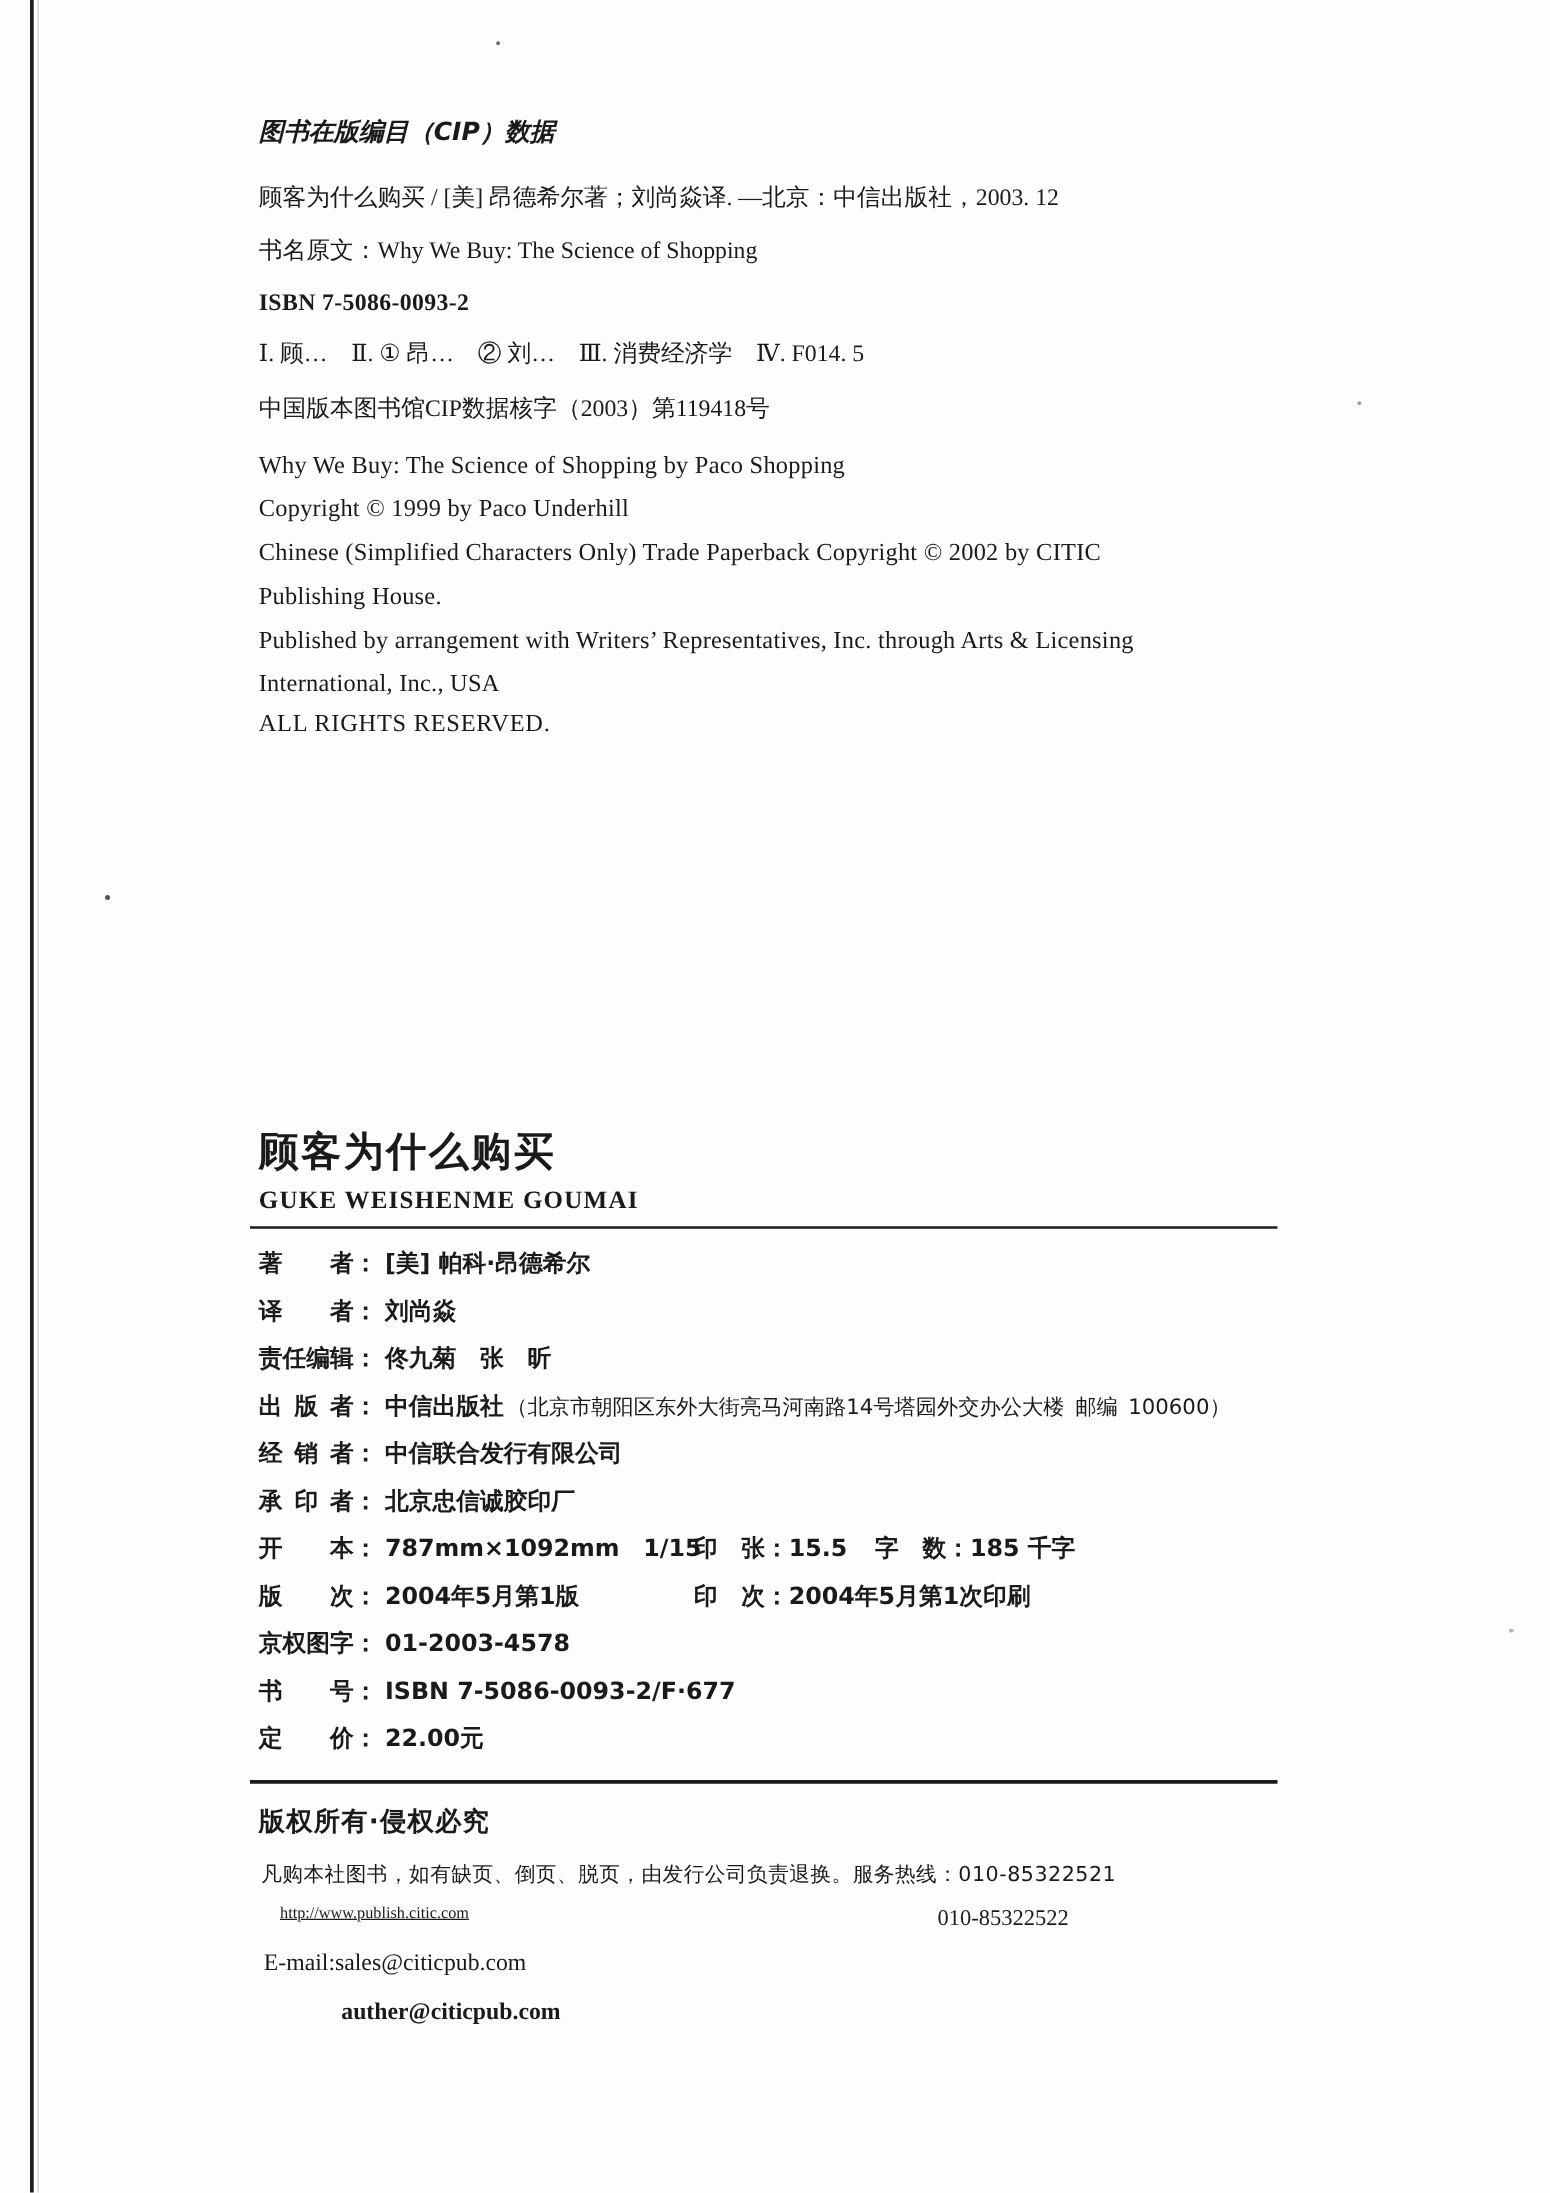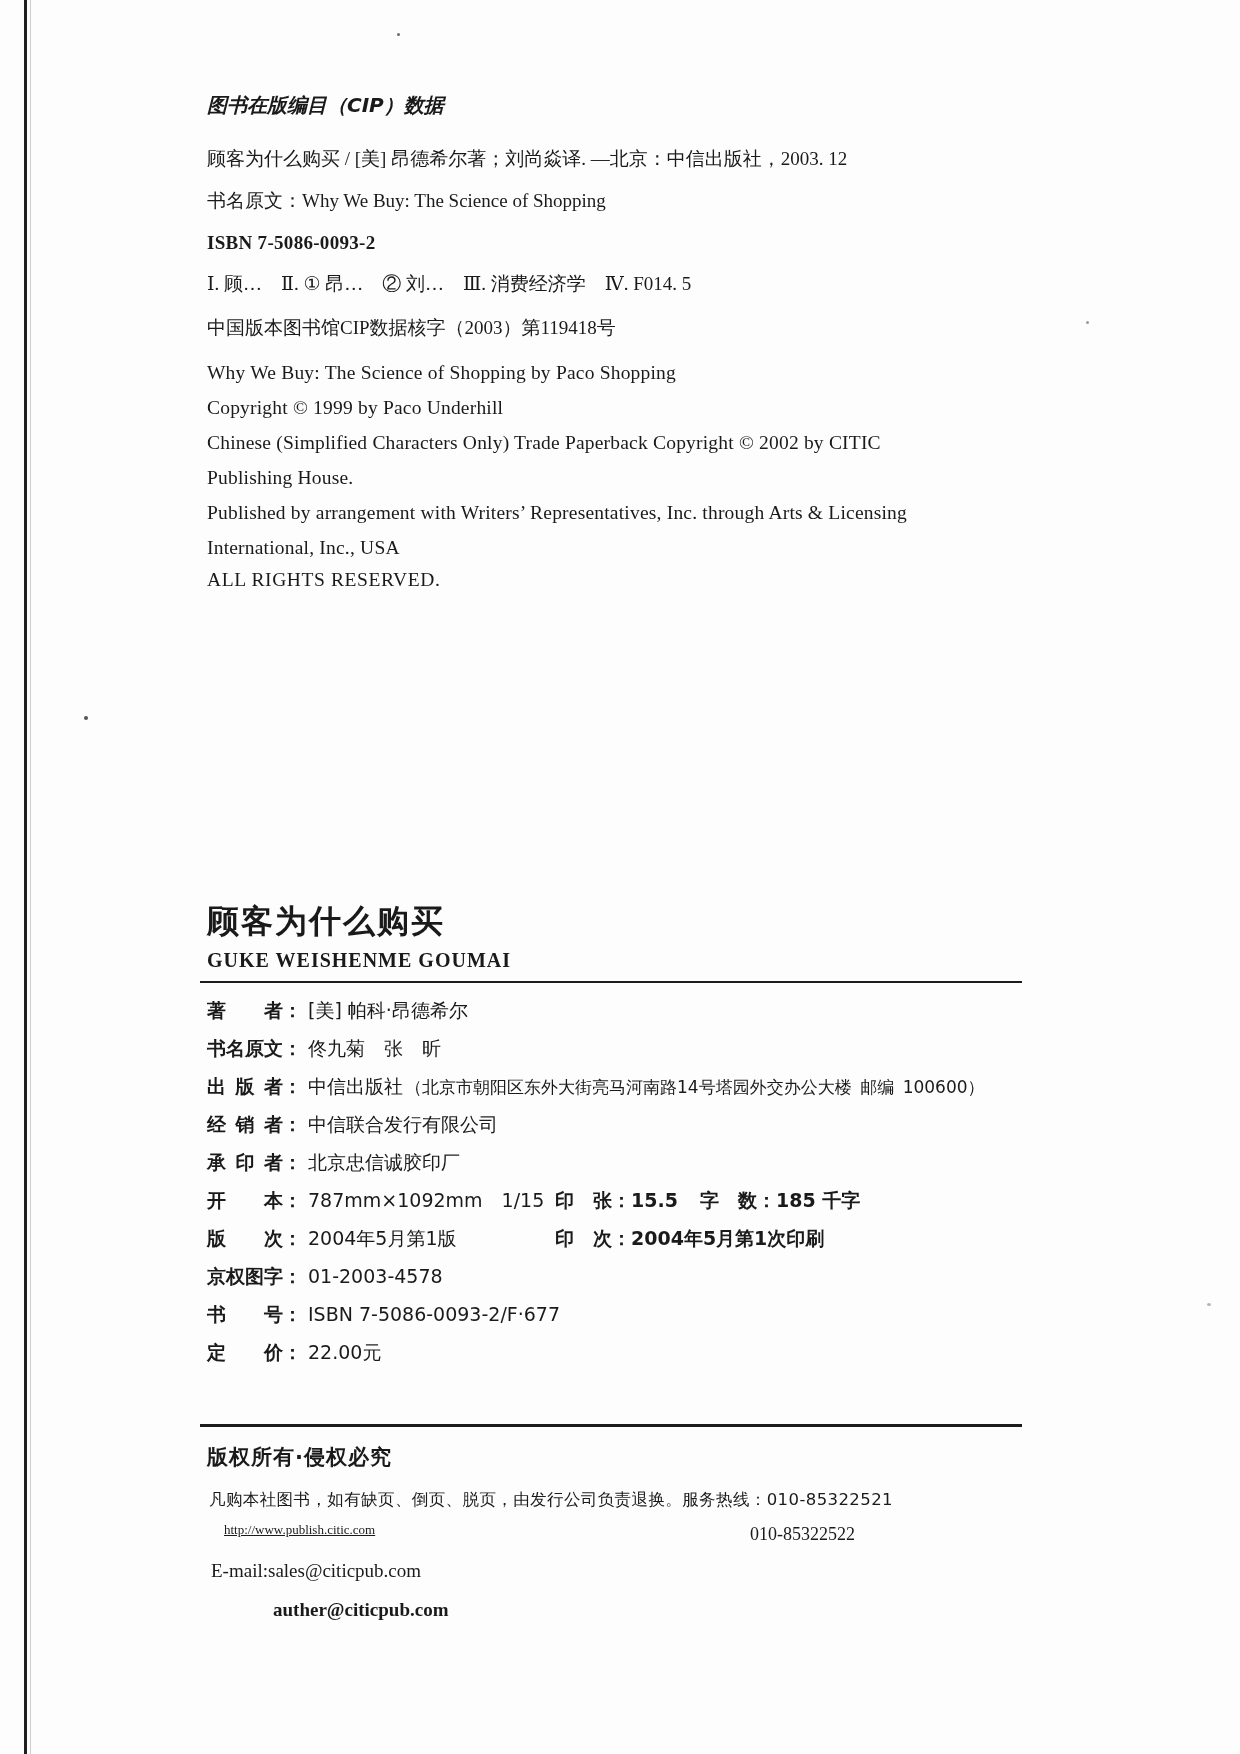--- a/index.html
+++ b/index.html
@@ -46,21 +46,21 @@
     letter-spacing:1px;white-space:nowrap;}
   .rule{position:absolute;left:200px;width:822px;background:#1c1c1c;}
   .rule1{top:981px;height:2px;}
   .rule2{top:1424px;height:3px;}
 
   
   .c-rows{position:absolute;left:207px;top:998px;width:830px;
     font-family:"DejaVu Sans","Liberation Sans",sans-serif;font-size:19px;}
   .c-row{position:relative;height:38px;white-space:nowrap;}
   .c-lbl{font-weight:700;margin-right:6px;}
-  .c-val{font-weight:400;}
+  .c-val{font-weight:700;}
   .c-note{font-size:17px;font-weight:400;margin-left:2px;}
   .c-col2{position:absolute;left:348px;top:0;font-weight:700;}
   .c-col3{position:absolute;left:493px;top:0;font-weight:700;}
 
   
   .notice{position:absolute;left:207px;top:1443px;font-size:21px;font-weight:700;
     font-family:"DejaVu Sans","Liberation Sans",sans-serif;letter-spacing:1px;white-space:nowrap;}
   .service{position:absolute;left:209px;top:1489px;font-size:16.5px;white-space:nowrap;
     font-family:"DejaVu Sans","Liberation Sans",sans-serif;font-weight:400;letter-spacing:.4px;}
   .website{position:absolute;left:224px;top:1522px;font-size:13px;white-space:nowrap;text-decoration:underline;}
@@ -97,21 +97,24 @@
 
   <div class="book-title">顾客为什么购买</div>
   <div class="pinyin">GUKE WEISHENME GOUMAI</div>
   <div class="rule rule1"></div>
 
   <div class="c-rows">
     <div class="c-row">
       <span class="c-lbl">著　　者：</span><span class="c-val">[美] 帕科·昂德希尔</span>
     </div>
     <div class="c-row">
-      <span class="c-lbl">书名原文：</span><span class="c-val">佟九菊　张　昕</span>
+      <span class="c-lbl">译　　者：</span><span class="c-val">刘尚焱</span>
+    </div>
+    <div class="c-row">
+      <span class="c-lbl">责任编辑：</span><span class="c-val">佟九菊　张　昕</span>
     </div>
     <div class="c-row">
       <span class="c-lbl">出 版 者：</span><span class="c-val">中信出版社</span><span class="c-note">（北京市朝阳区东外大街亮马河南路14号塔园外交办公大楼 邮编 100600）</span>
     </div>
     <div class="c-row">
       <span class="c-lbl">经 销 者：</span><span class="c-val">中信联合发行有限公司</span>
     </div>
     <div class="c-row">
       <span class="c-lbl">承 印 者：</span><span class="c-val">北京忠信诚胶印厂</span>
     </div>

